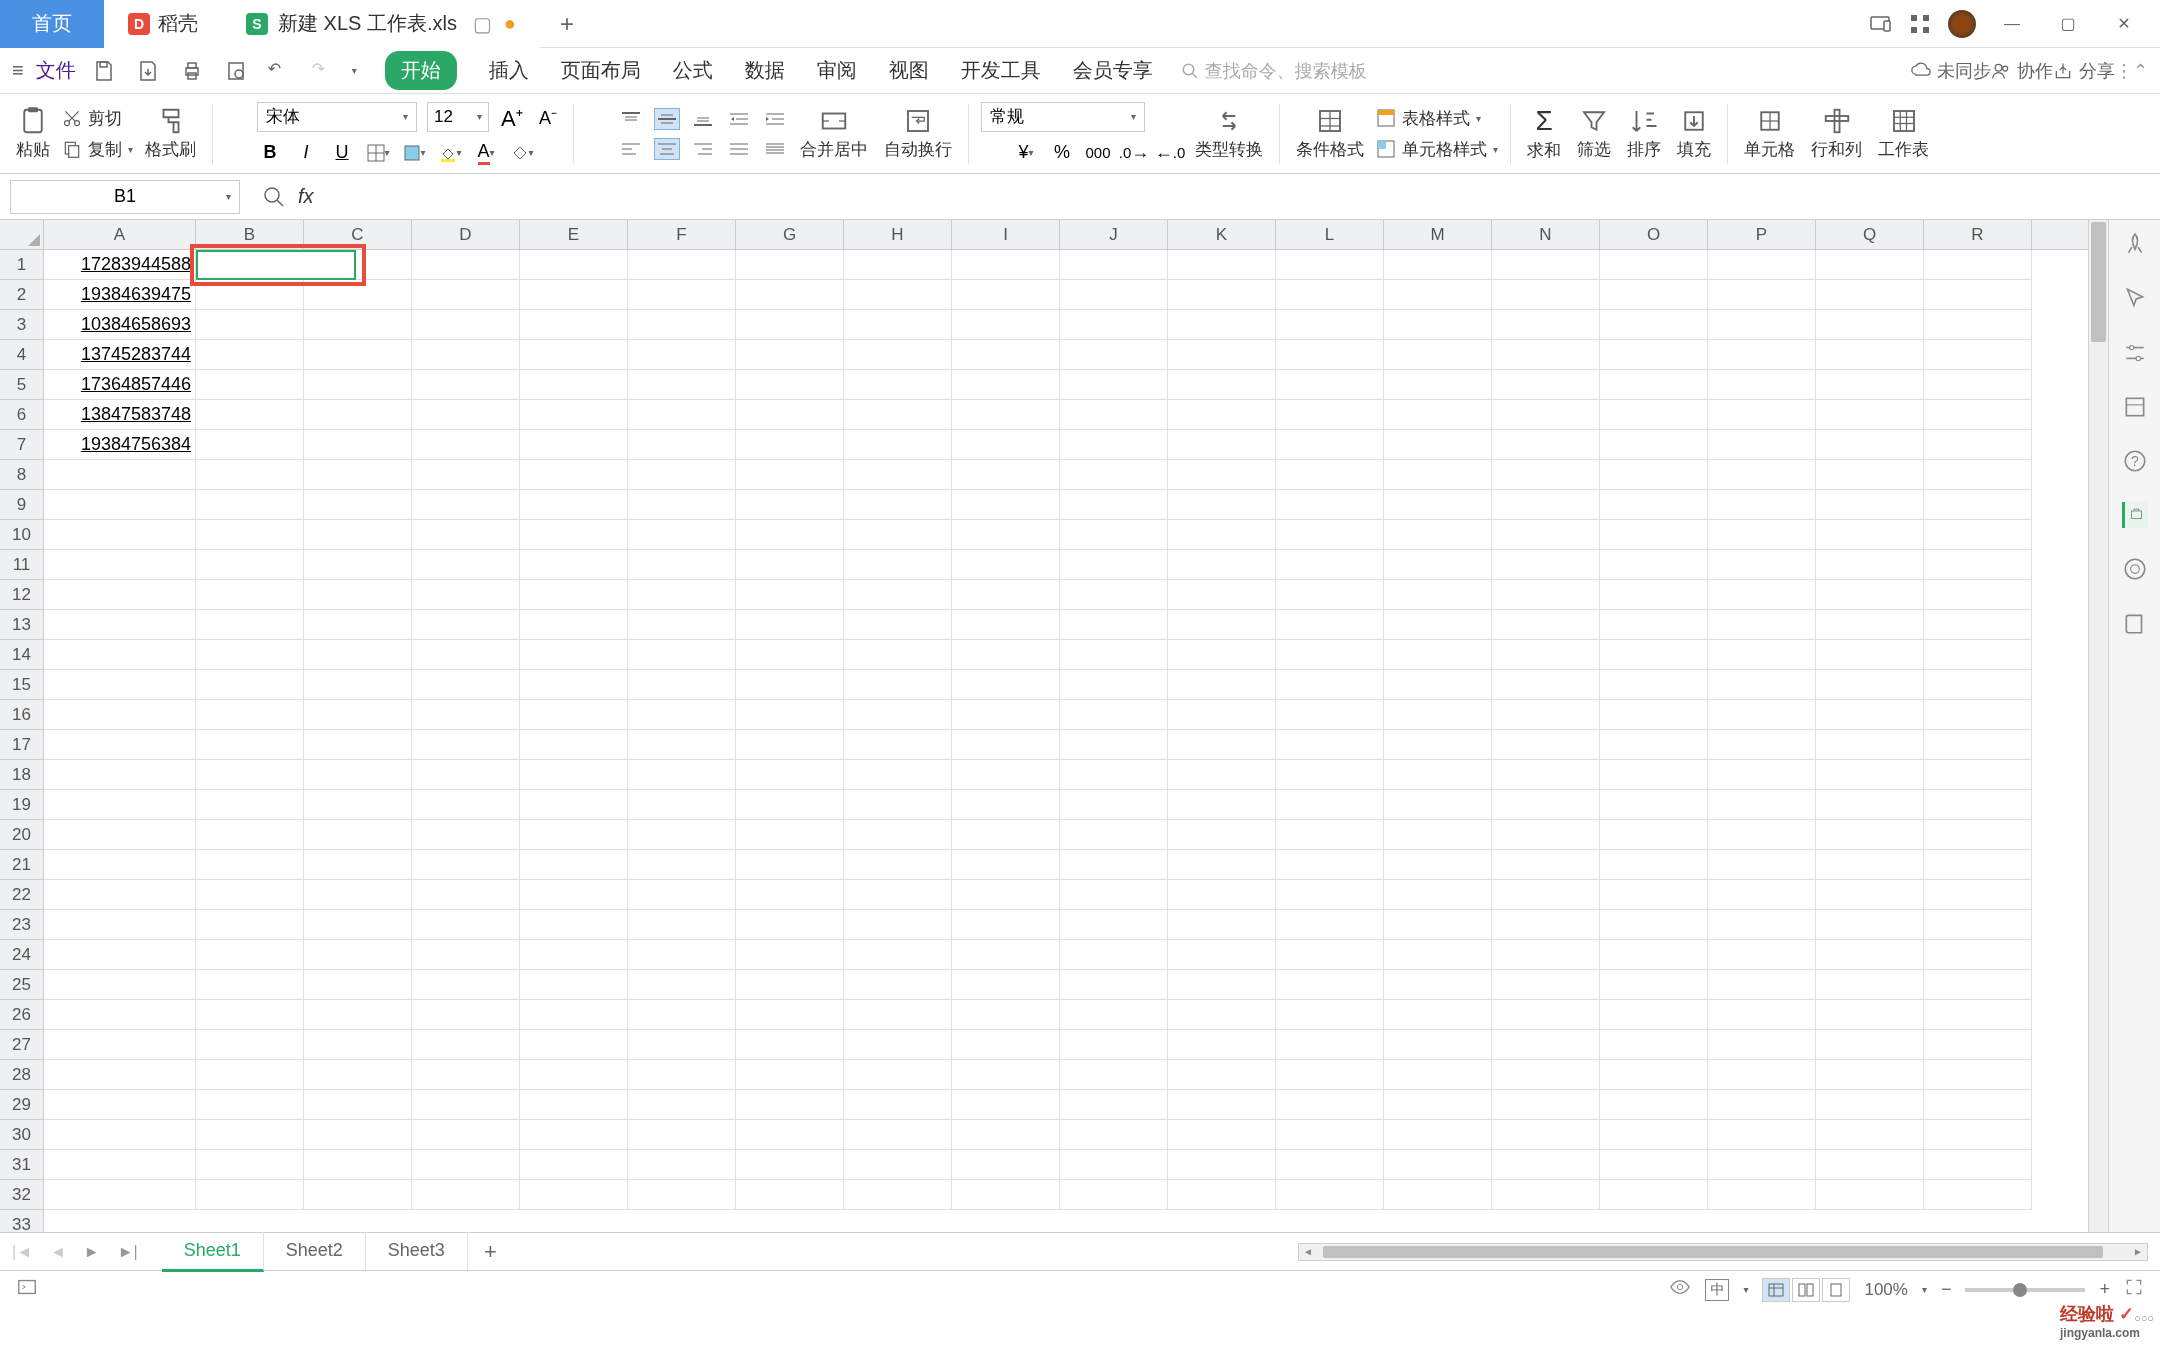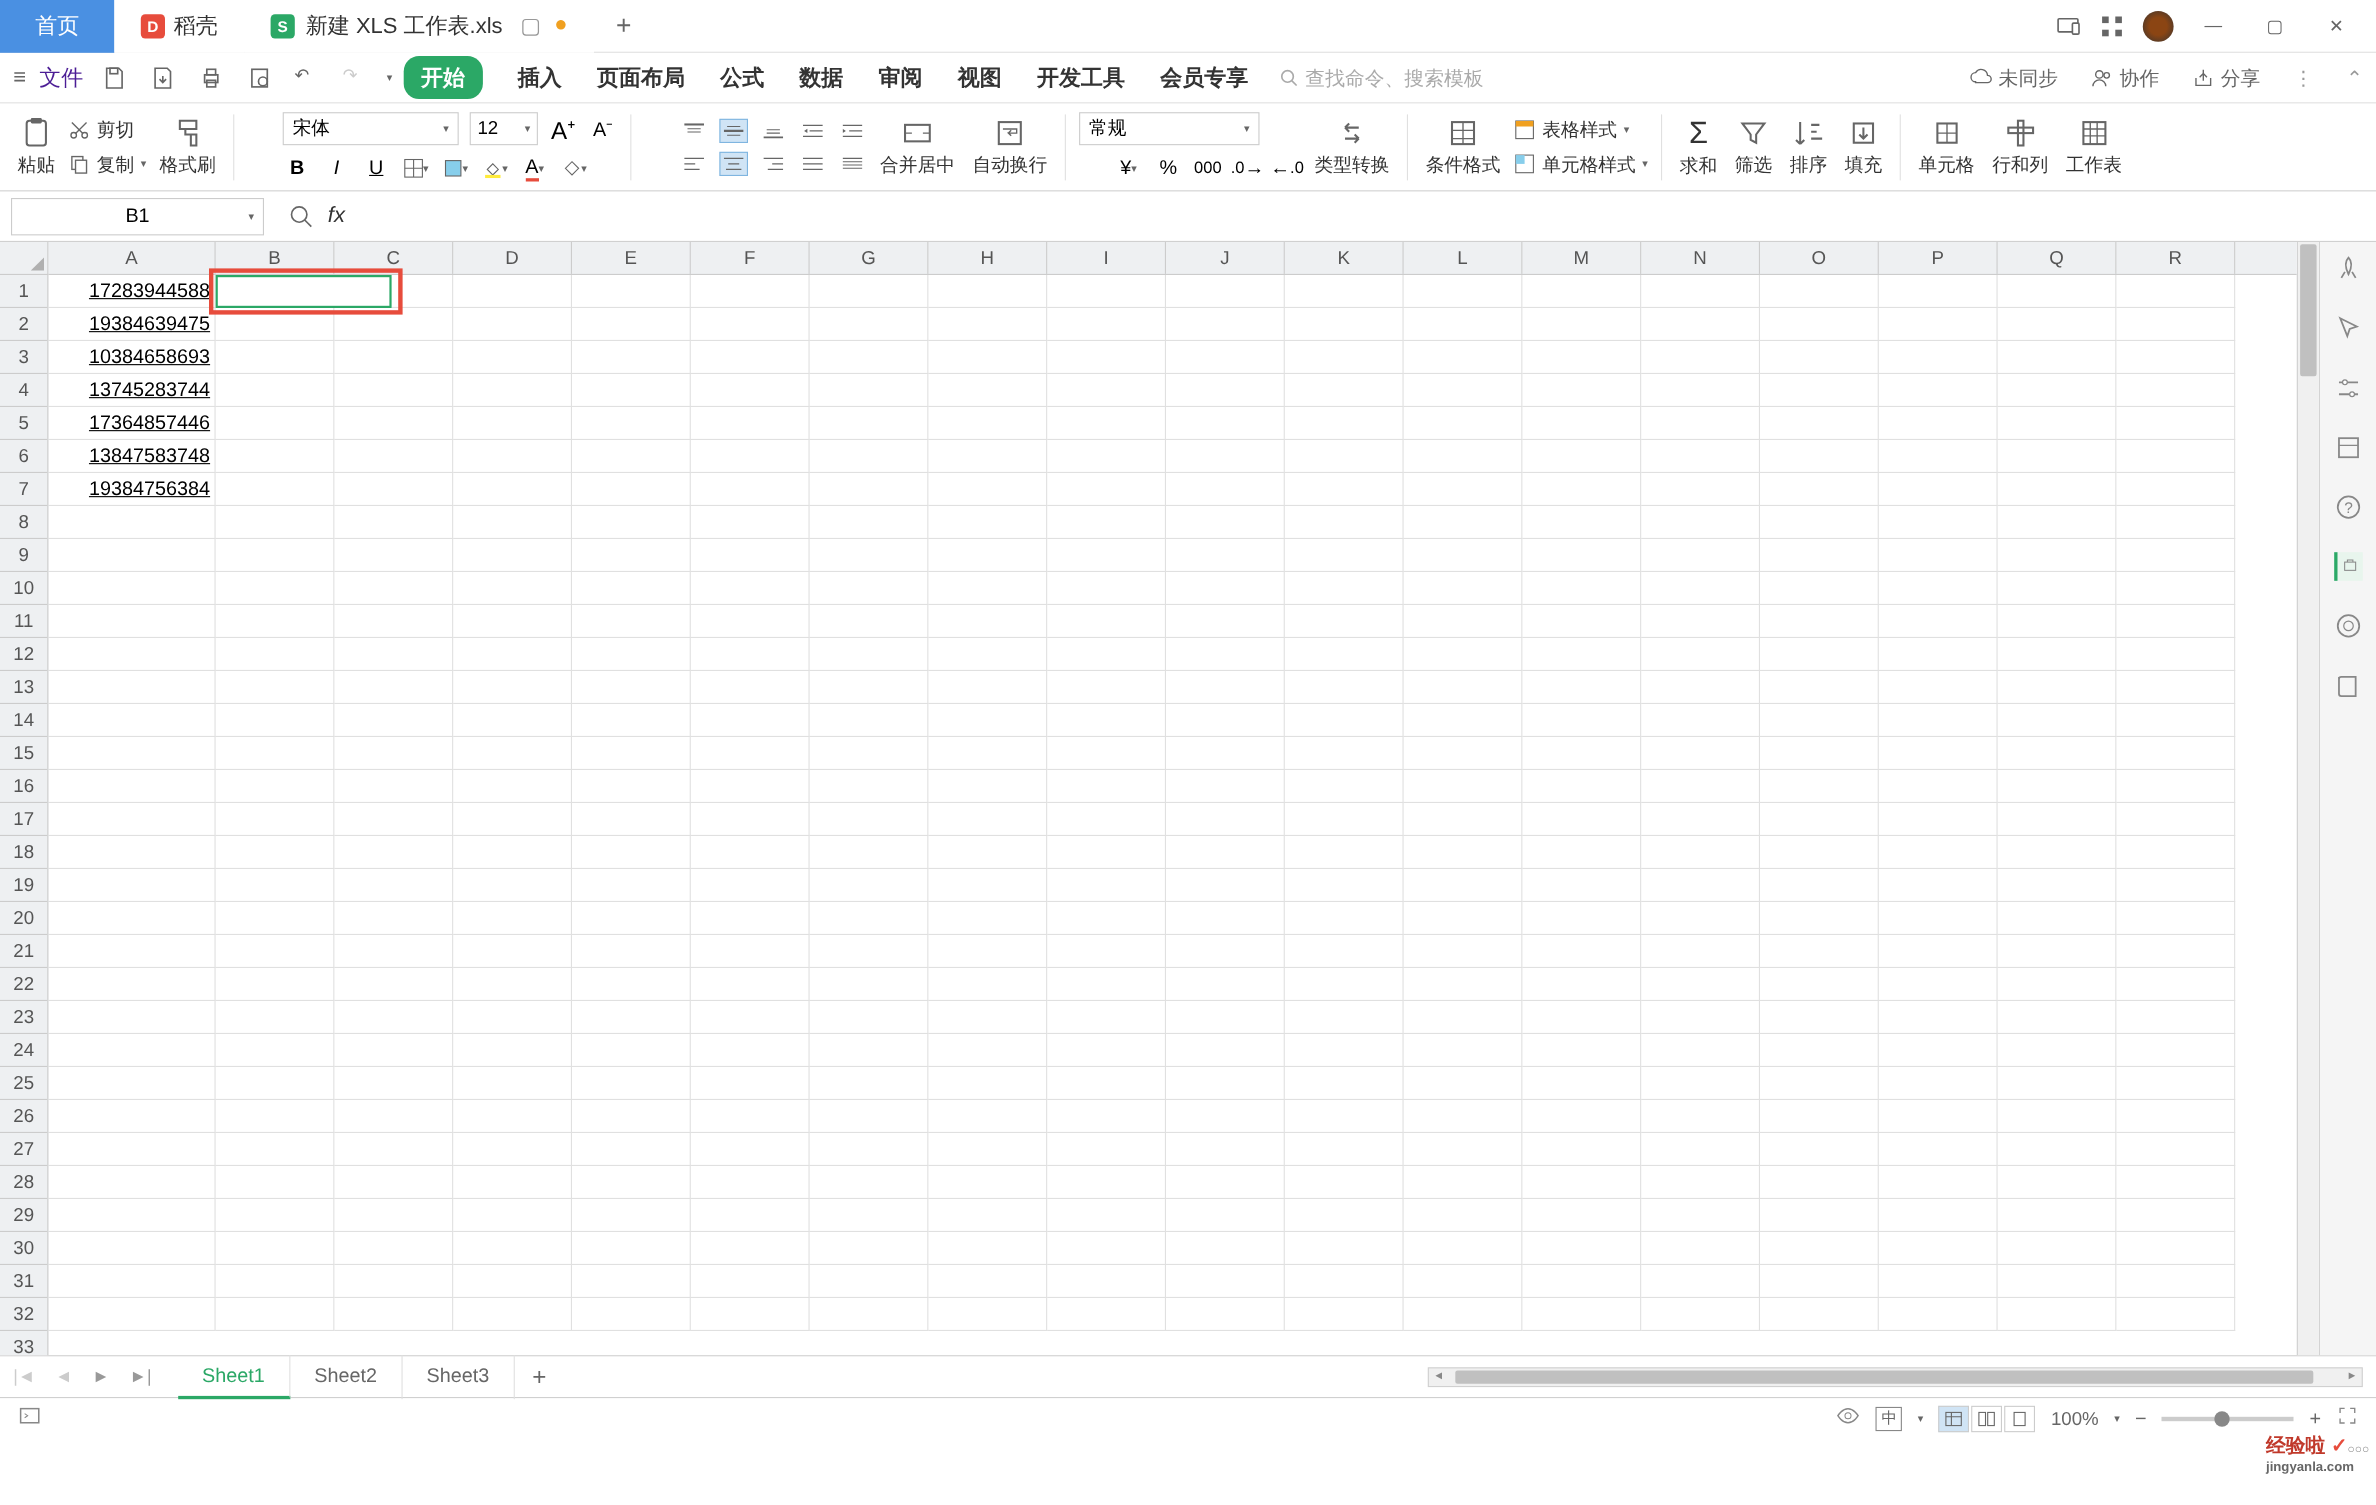--- a/index.html
+++ b/index.html
@@ -19,26 +19,26 @@
 .title-icon { width: 24px; height: 24px; color: #666; cursor: pointer; display: flex; align-items: center; justify-content: center; }
 .avatar { width: 28px; height: 28px; border-radius: 50%; background: radial-gradient(circle, #8b4513 40%, #333 100%); }
 .win-btn { width: 40px; height: 40px; display: flex; align-items: center; justify-content: center; color: #666; cursor: pointer; font-size: 16px; }
 
 
 .menu-bar { height: 46px; display: flex; align-items: center; padding: 0 12px; gap: 4px; border-bottom: 1px solid #e0e0e0; }
 .menu-left { display: flex; align-items: center; gap: 12px; }
 .hamburger { font-size: 20px; color: #666; cursor: pointer; }
 .file-text { font-size: 20px; color: #4c1d95; cursor: pointer; }
 .qa-icon { width: 24px; height: 24px; color: #666; cursor: pointer; margin: 0 4px; }
-.menu-tabs { display: flex; gap: 32px; margin-left: 6px; font-weight: bold; }
+.menu-tabs { display: flex; gap: 32px; margin-left: 24px; }
 .menu-tab { font-size: 20px; color: #333; cursor: pointer; padding: 6px 0; }
 .menu-tab.active { background: #2ba866; color: #fff; padding: 6px 16px; border-radius: 14px; }
 .search-box { margin-left: 24px; display: flex; align-items: center; color: #aaa; font-size: 18px; }
 .search-box svg { margin-right: 6px; }
-.menu-right { margin-left: auto; display: flex; align-items: center; gap: 30px; font-size: 18px; color: #666; }
+.menu-right { margin-left: auto; display: flex; align-items: center; gap: 0; font-size: 18px; color: #666; }
 .menu-right-item { display: flex; align-items: center; gap: 6px; cursor: pointer; }
 
 
 .ribbon { height: 80px; display: flex; align-items: center; padding: 0 12px; border-bottom: 1px solid #d0d0d0; gap: 8px; }
 .ribbon-divider { width: 1px; height: 60px; background: #e0e0e0; margin: 0 4px; }
 .big-btn { display: flex; flex-direction: column; align-items: center; gap: 2px; cursor: pointer; font-size: 17px; color: #333; padding: 0 4px; }
 .big-btn svg { width: 30px; height: 30px; }
 .small-row { display: flex; align-items: center; gap: 6px; font-size: 17px; color: #333; cursor: pointer; }
 .small-row svg { width: 20px; height: 20px; }
 .two-rows { display: flex; flex-direction: column; gap: 8px; justify-content: center; }

